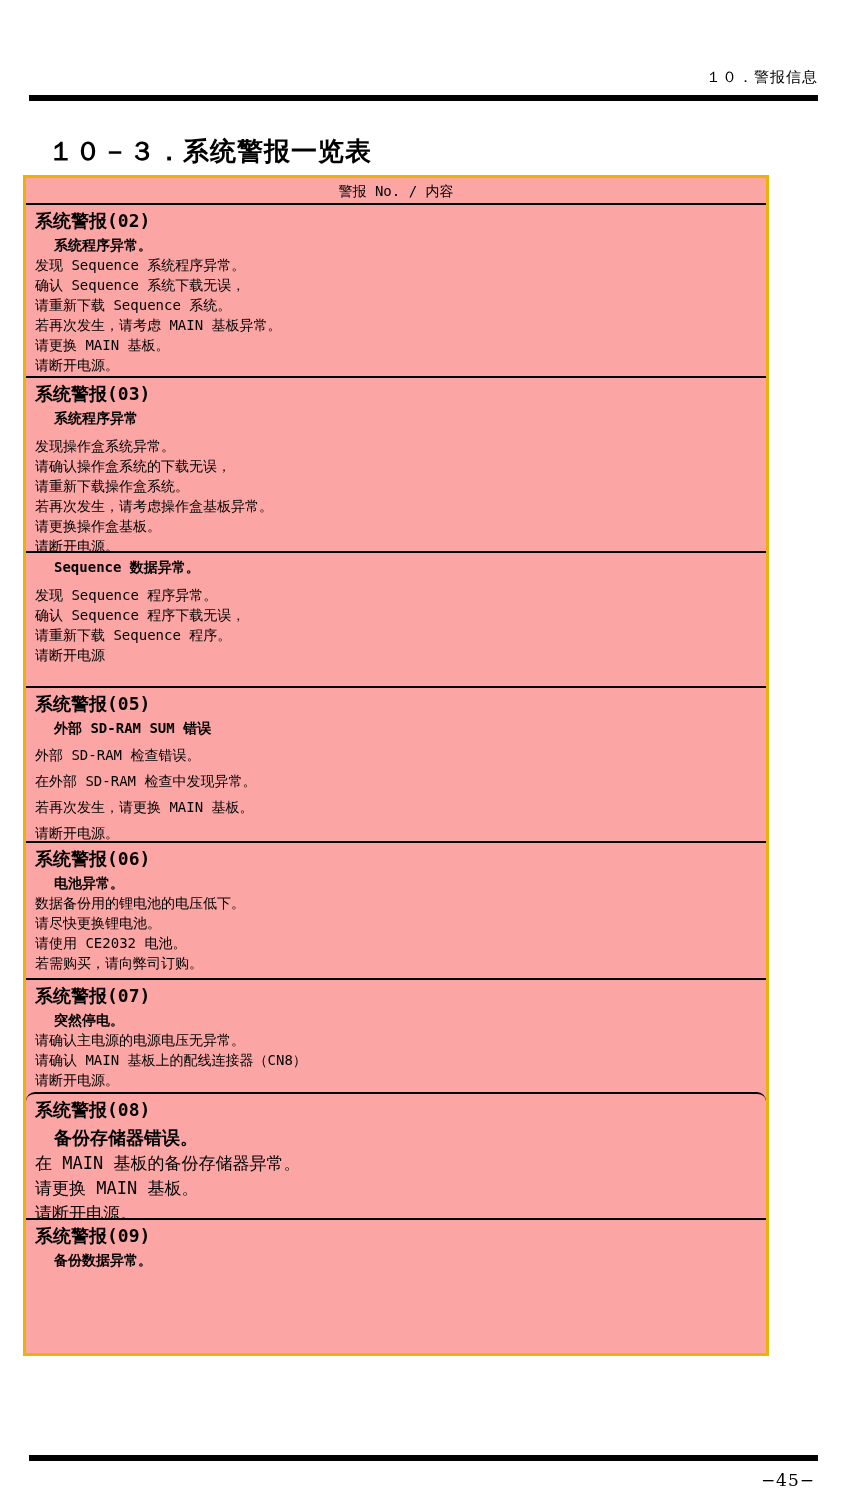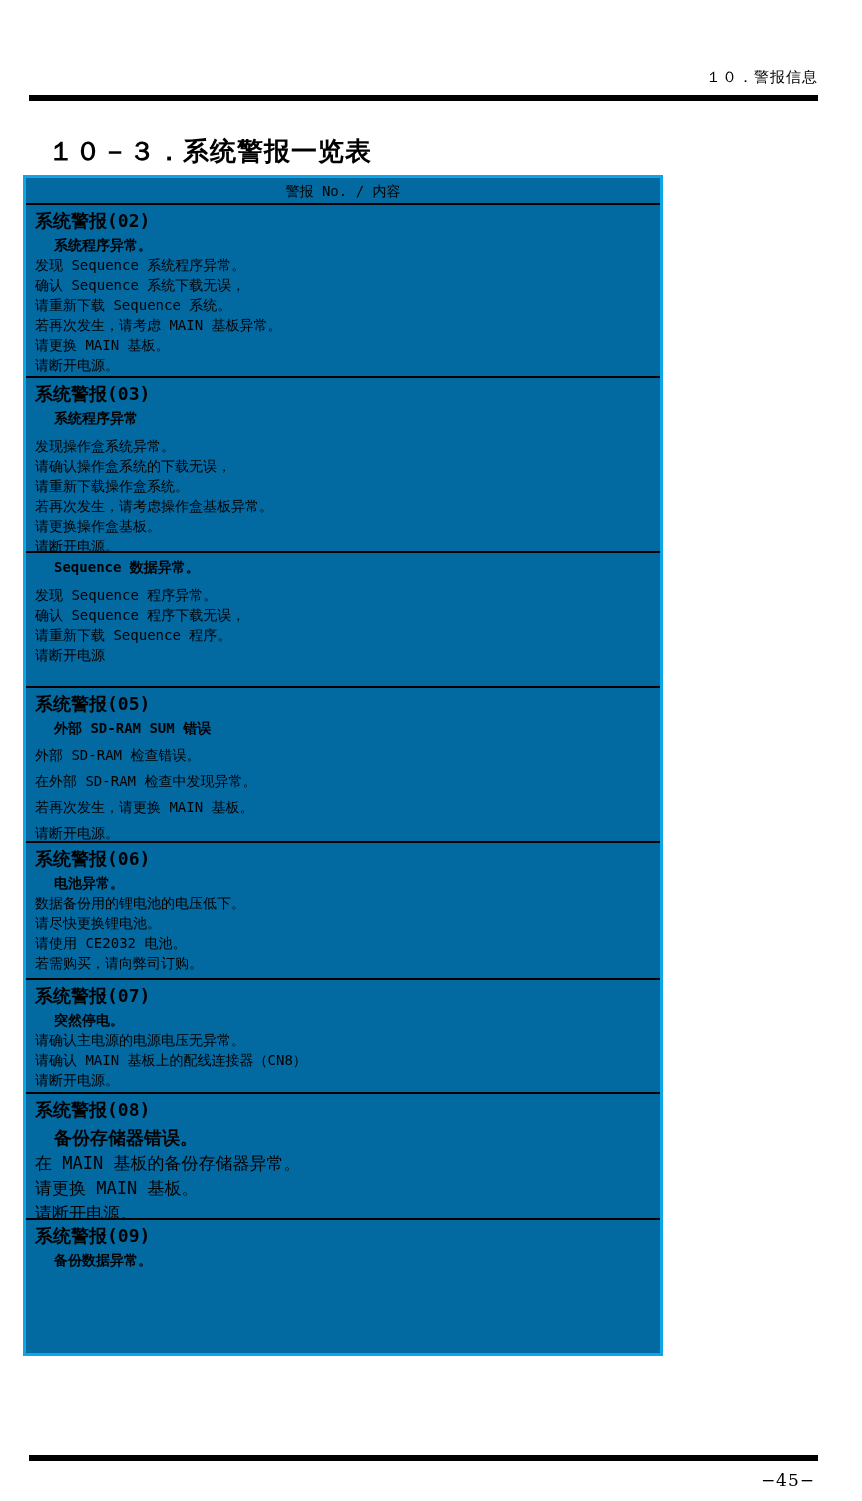--- a/index.html
+++ b/index.html
@@ -21,40 +21,40 @@
   }
   .rule.top { top:95px; }
   .rule.bottom { top:1455px; }
 
   .doc-title {
     position:absolute; top:134px; left:48px;
     font-size:26px; font-weight:700; letter-spacing:1px;
   }
 
   .alarm-table {
-    position:absolute; top:175px; left:23px; width:640px;
-    border:3px solid #0ea5e9;
-    background:#0369a1;
+    position:absolute; top:175px; left:23px; width:746px;
+    border:3px solid #eab308;
+    background:#fca5a5;
   }
   .thead {
     height:27px; line-height:26px; text-align:center;
     font-size:14px; border-bottom:2px solid #000;
   }
   .alarm-row {
     padding:4px 10px 0 9px; overflow:hidden;
   }
   .alarm-row + .alarm-row { border-top:2px solid #000; }
   
   .alarm-row:nth-child(1) { height:171px; }
   .alarm-row:nth-child(2) { height:175px; }
   .alarm-row:nth-child(3) { height:135px; }
   .alarm-row:nth-child(4) { height:155px; }
   .alarm-row:nth-child(5) { height:137px; }
   .alarm-row:nth-child(6) { height:114px; }
-  .alarm-row:nth-child(7) { height:126px; }
+  .alarm-row:nth-child(7) { height:126px;border-radius:9px; }
   .alarm-row:nth-child(8) { height:135px; }
 
   .alarm-no   { font-size:18px; font-weight:700; line-height:24px; margin-bottom:2px; }
   .alarm-subtitle { font-size:14px; font-weight:700; line-height:20px;margin-left:19px; }
   .alarm-body { margin-top:0; }
   .alarm-body .line { font-size:14px; line-height:20px; white-space:pre; }
 
   .gap  .alarm-body { margin-top:8px; }
   .wide .alarm-body { margin-top:4px; }
   .wide .alarm-body .line { line-height:26px; }

